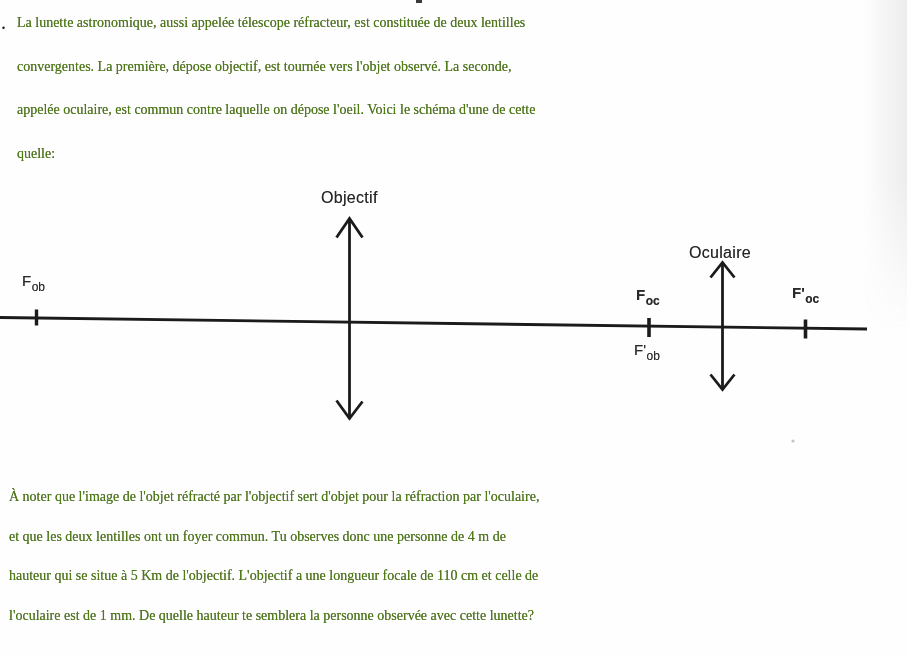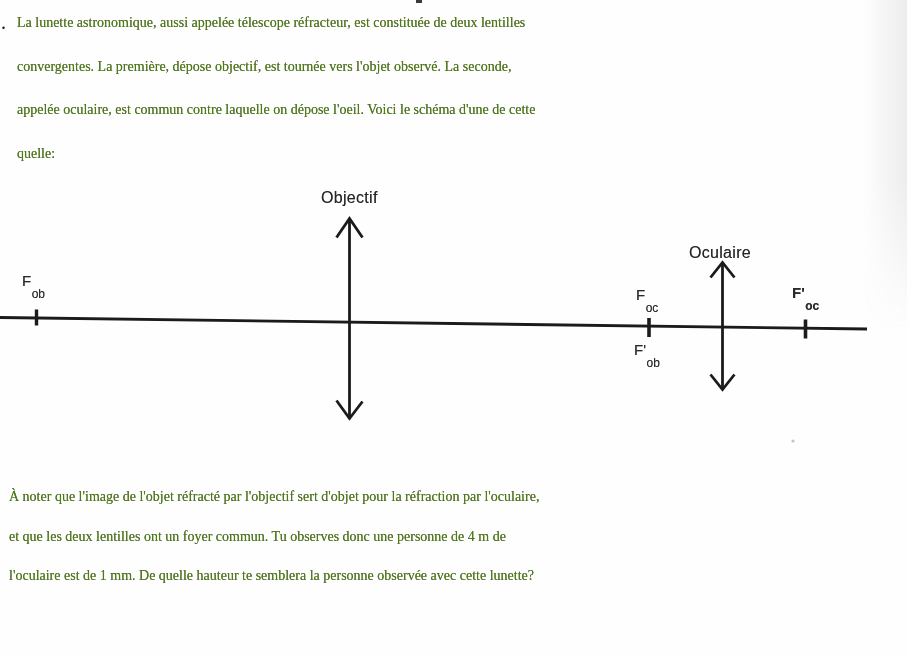--- a/index.html
+++ b/index.html
@@ -70,25 +70,25 @@
     position: absolute;
     font-family: "Liberation Sans", sans-serif;
     font-size: 15px;
     color: #2a2a2a;
     text-shadow: 0 0 0.5px rgba(40,40,40,0.55);
     white-space: nowrap;
   }
   .fpoint .sub {
     font-size: 12px;
     position: relative;
-    top: 12px;
+    top: 5px;
     left: 0.5px;
   }
   .fpoint.f-ob  { left: 22px;  top: 272px; }
-  .fpoint.f-oc  { left: 636px; top: 286px; }
+  .fpoint.f-oc  { left: 636px; top: 286px; font-weight: bold; }
   .fpoint.fp-ob { left: 634px; top: 341px; }
   .fpoint.fp-oc { left: 792px; top: 284px; font-weight: bold; }
   
   .scan-shade {
     position: absolute;
     right: 0;
     top: 0;
     width: 44px;
     height: 330px;
     background: linear-gradient(to right, rgba(120,120,120,0) 0%, rgba(120,120,120,0.13) 100%);
@@ -149,17 +149,18 @@
       <span>F'</span><span class="sub">ob</span>
     </div>
     <div class="fpoint fp-oc">
       <span>F'</span><span class="sub">oc</span>
     </div>
   </div>
 
   <div class="para para-bottom">
     <div>À noter que l'image de l'objet réfracté par l'objectif sert d'objet pour la réfraction par l'oculaire,</div>
     <div>et que les deux lentilles ont un foyer commun. Tu observes donc une personne de 4 m de</div>
+    <div>hauteur qui se situe à 5 Km de l'objectif. L'objectif a une longueur focale de 110 cm et celle de</div>
     <div>l'oculaire est de 1 mm. De quelle hauteur te semblera la personne observée avec cette lunette?</div>
   </div>
 
   <div class="scan-shade"></div>
 </div>
 
 </body></html>

